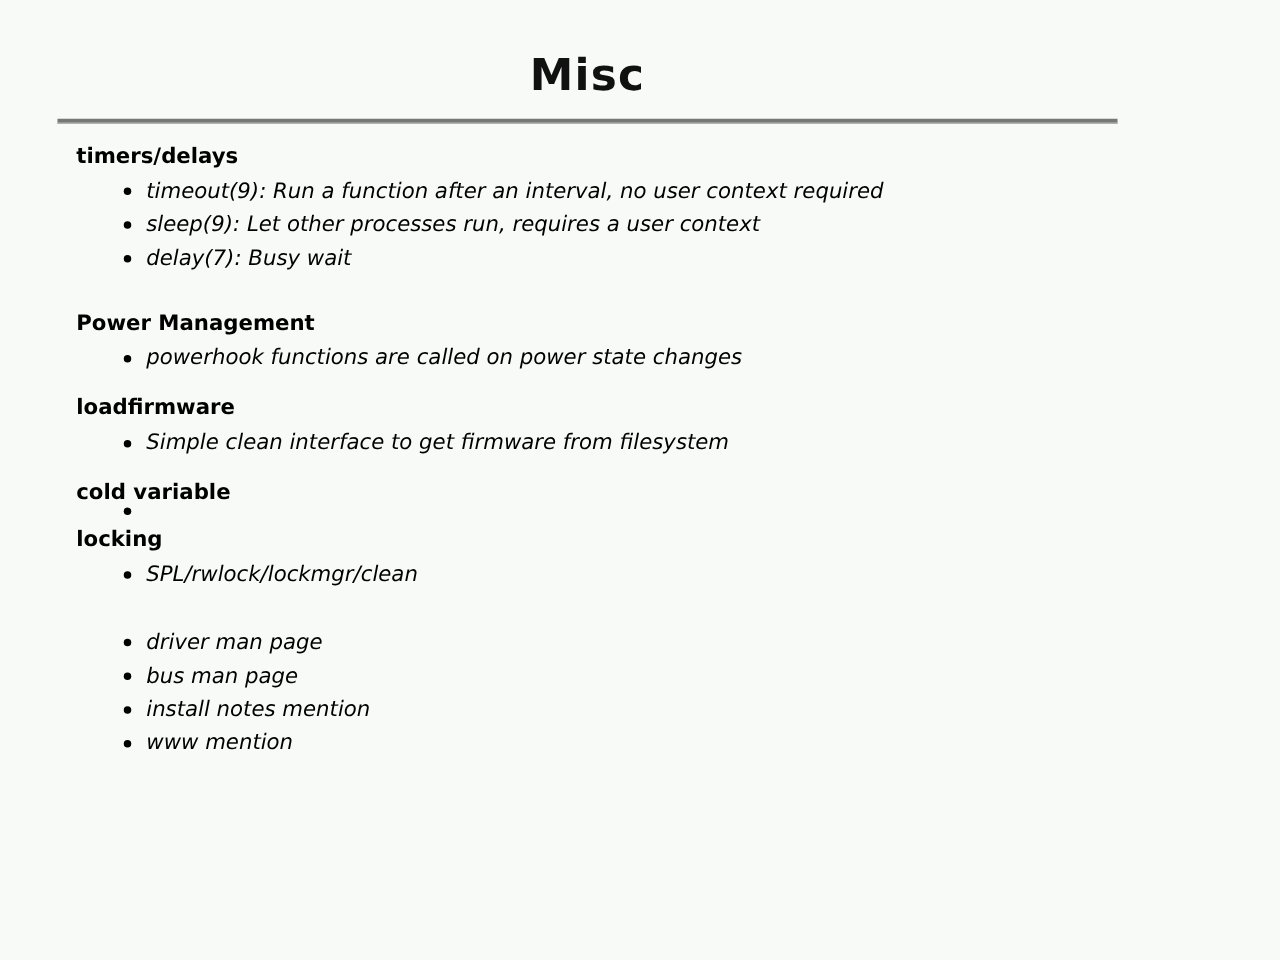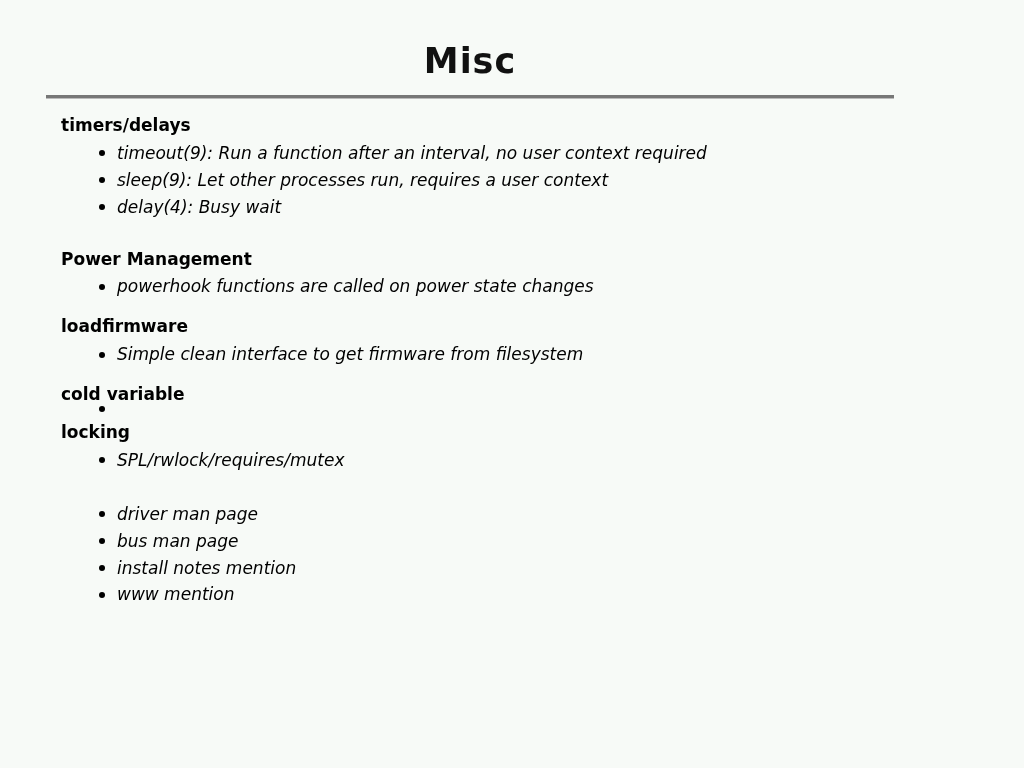--- a/index.html
+++ b/index.html
@@ -87,21 +87,21 @@
 <div class="slide">
   <h1 class="slide-title">Misc</h1>
   <div class="title-rule"></div>
   <div class="content">
 
     <div class="group">
       <div class="heading">timers/delays</div>
       <ul class="bullets">
         <li><span class="dot"></span><span>timeout(9): Run a function after an interval, no user context required</span></li>
         <li><span class="dot"></span><span>sleep(9): Let other processes run, requires a user context</span></li>
-        <li><span class="dot"></span><span>delay(4): Busy wait</span></li>
+        <li><span class="dot"></span><span>delay(7): Busy wait</span></li>
       </ul>
     </div>
 
     <div class="group gap-before">
       <div class="heading">Power Management</div>
       <ul class="bullets">
         <li><span class="dot"></span><span>powerhook functions are called on power state changes</span></li>
       </ul>
     </div>
 
@@ -115,21 +115,21 @@
     <div class="group">
       <div class="heading">cold variable</div>
       <ul class="bullets">
         <li><span class="dot"></span></li>
       </ul>
     </div>
 
     <div class="group">
       <div class="heading">locking</div>
       <ul class="bullets">
-        <li><span class="dot"></span><span>SPL/rwlock/requires/mutex</span></li>
+        <li><span class="dot"></span><span>SPL/rwlock/lockmgr/clean</span></li>
       </ul>
     </div>
 
     <div class="group gap-before">
       <ul class="bullets">
         <li><span class="dot"></span><span>driver man page</span></li>
         <li><span class="dot"></span><span>bus man page</span></li>
         <li><span class="dot"></span><span>install notes mention</span></li>
         <li><span class="dot"></span><span>www mention</span></li>
       </ul>

